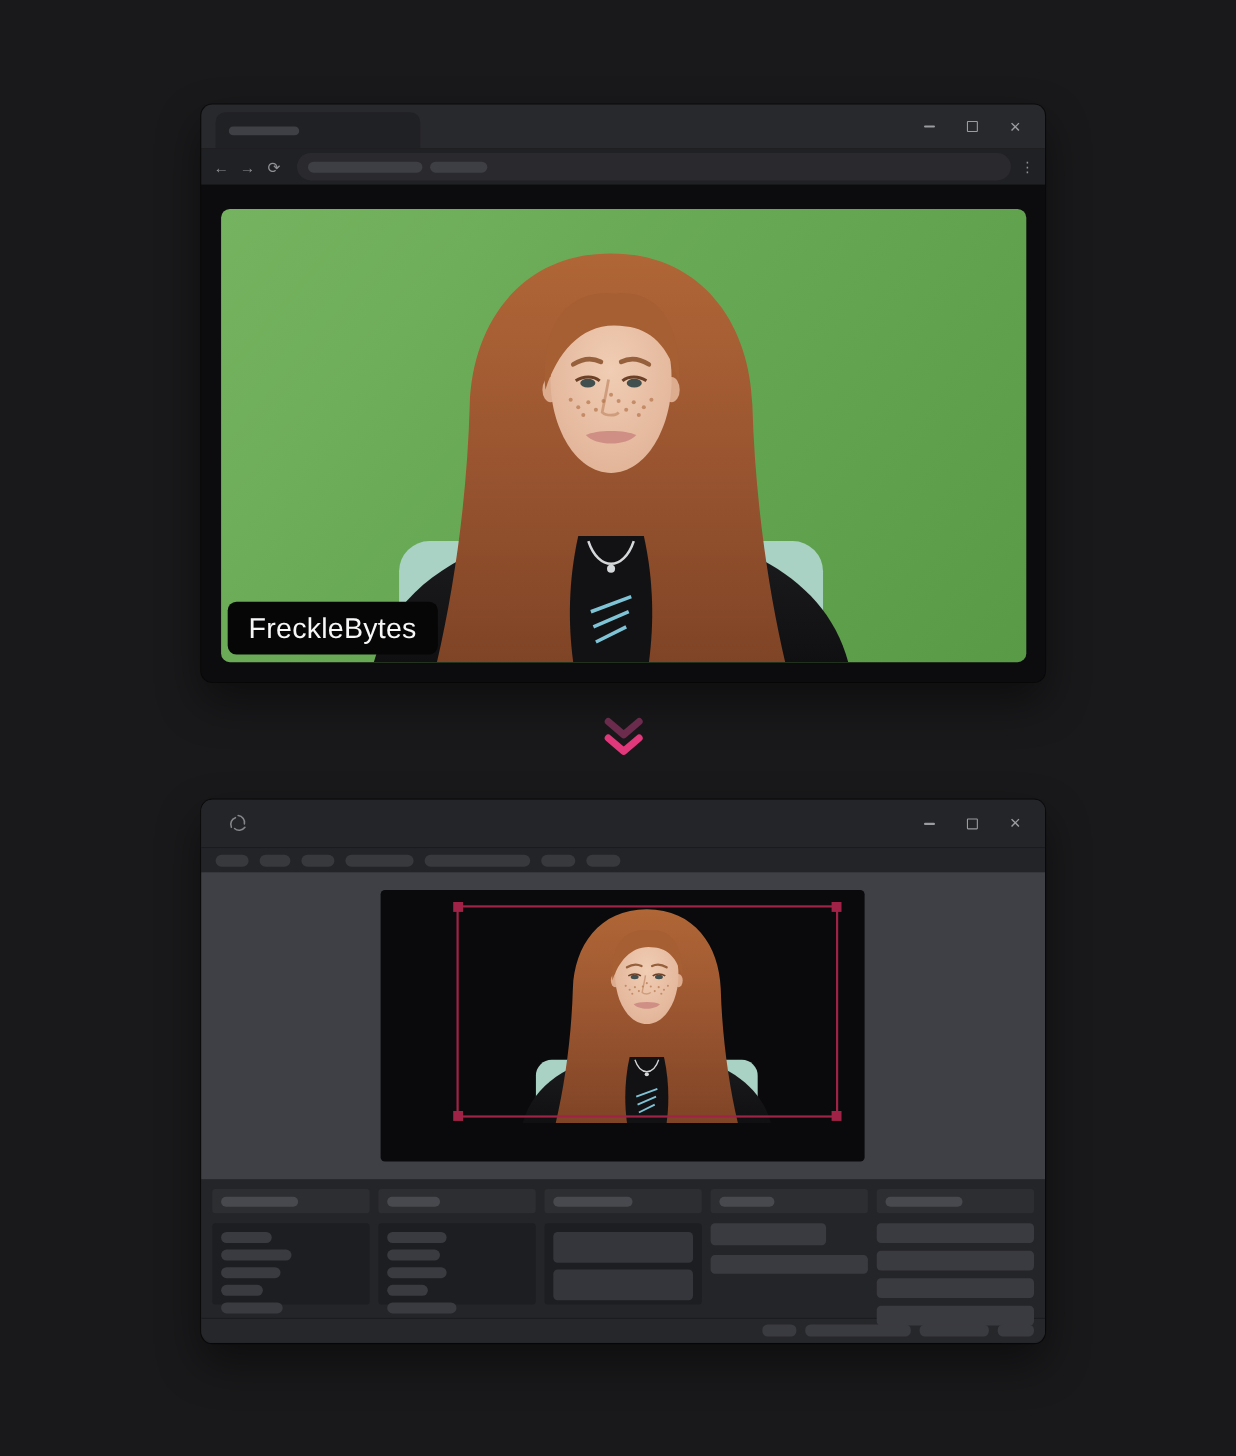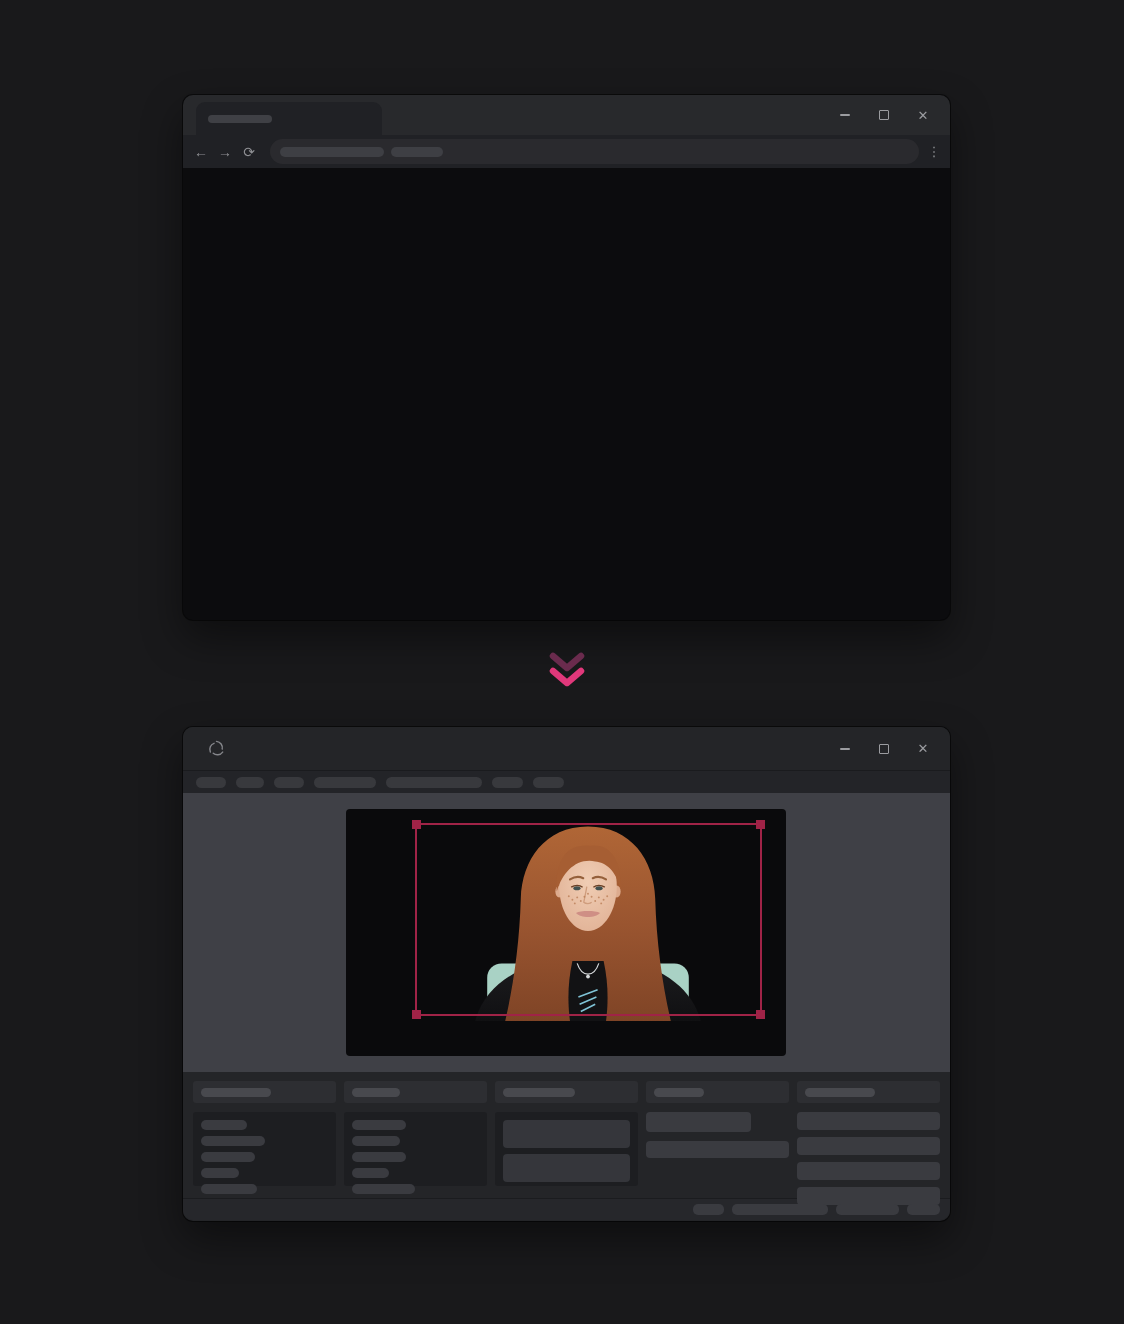--- a/index.html
+++ b/index.html
@@ -138,20 +138,28 @@
     <div class="b-toolbar">
       <span class="navic">←</span>
       <span class="navic">→</span>
       <span class="navic">⟳</span>
       <div class="addressbar">
           <span class="ph" style="width: 104px; height: 10px;"></span>
           <span class="ph" style="width: 52px; height: 10px;"></span>
         </div>
       <span class="navic dots">⋮</span>
     </div>
+    <div class="b-content">
+      <div class="video">
+        <svg class="person-top" viewBox="0 0 220 170" preserveAspectRatio="xMidYMax meet">
+            <use href="#person"></use>
+          </svg>
+        <div class="vlabel">FreckleBytes</div>
+      </div>
+    </div>
   </div>
 
   <svg class="chev" width="36" height="42" viewBox="0 0 36 42">
     <polyline points="4,5 18,17 32,5" fill="none" stroke="#6a2b4d" stroke-width="6.5" stroke-linecap="round" stroke-linejoin="round"></polyline>
     <polyline points="4,20 18,32 32,20" fill="none" stroke="#e1387b" stroke-width="6.5" stroke-linecap="round" stroke-linejoin="round"></polyline>
   </svg>
 
   <div class="window editor">
     <div class="e-titlebar">
       <svg class="swirl" width="19" height="19" viewBox="0 0 20 20">

